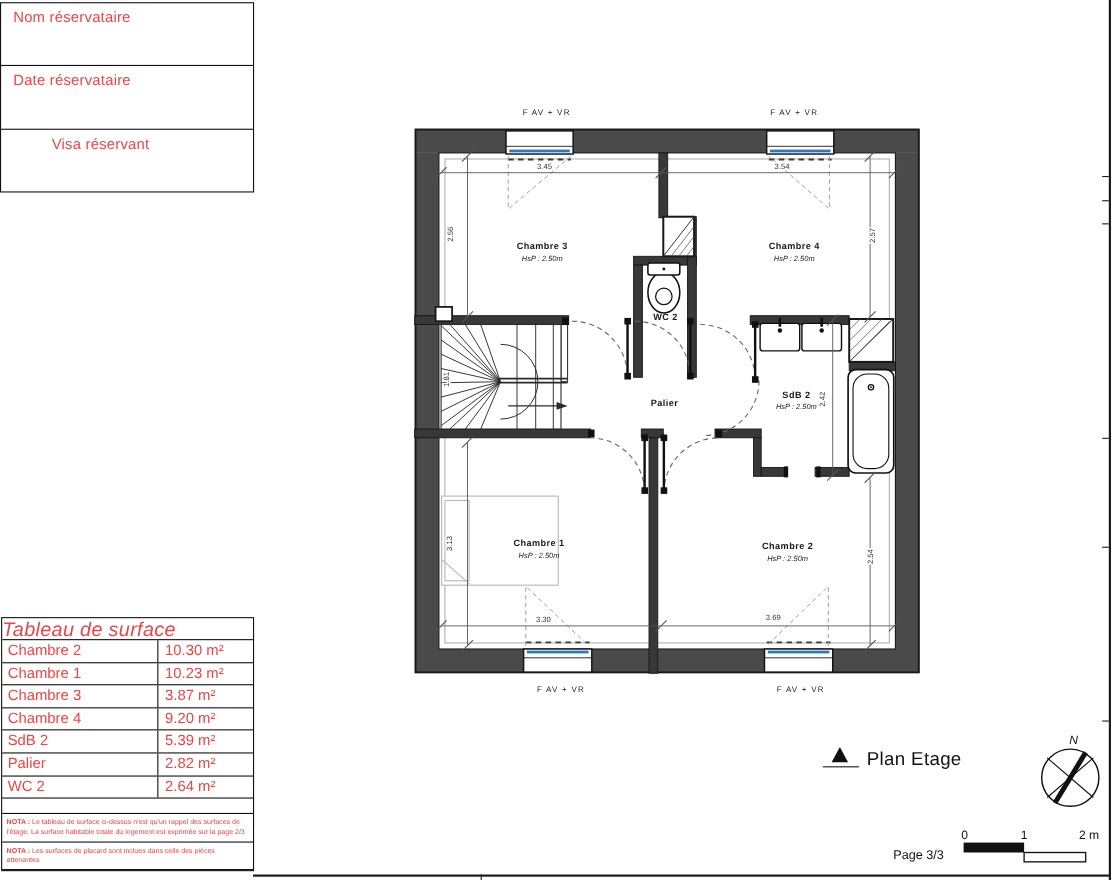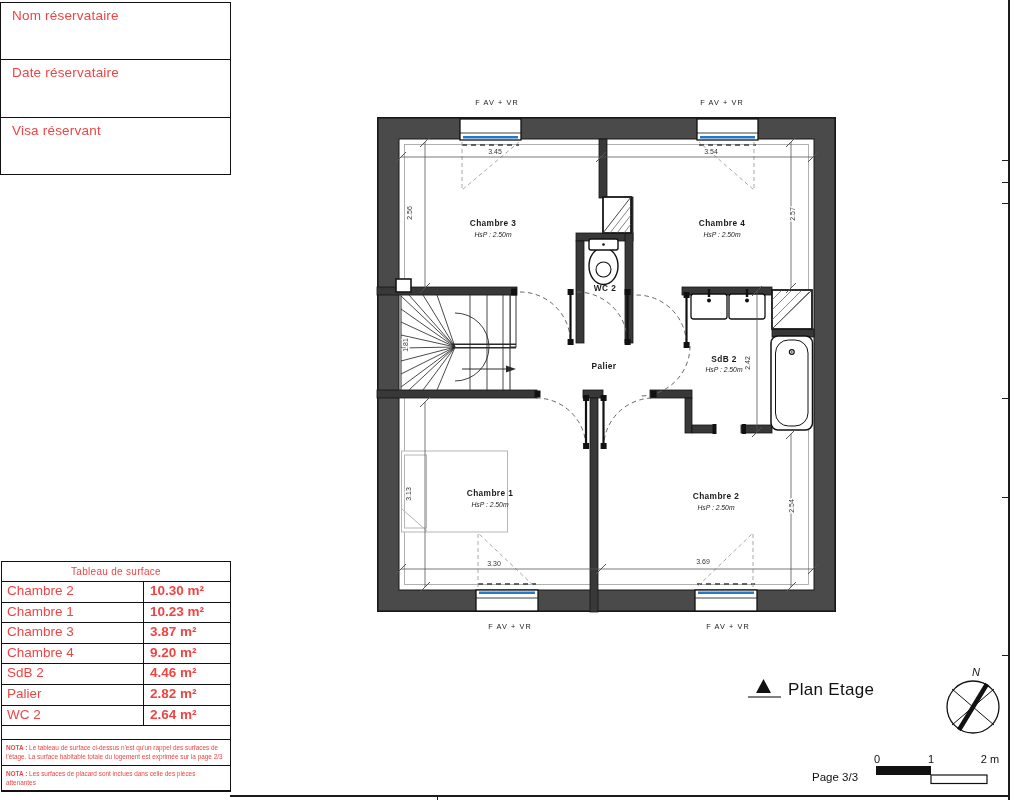--- a/index.html
+++ b/index.html
@@ -2,29 +2,29 @@
 <html><head>
 <meta charset="utf-8">
 <style>
   html,body{margin:0;padding:0;background:#fff;}
   .sheet{position:relative;width:1014px;height:800px;background:#ffffff;
          font-family:"Liberation Sans",sans-serif;overflow:hidden;color:#ef4444;padding-left:20px;}
 
   
   .resv-block{position:absolute;left:0px;top:2px;width:229px;border:1.6px solid #111;}
   .resv-row{height:56.4px;border-bottom:1.6px solid #111;}
-  .resv-row:last-child{border-bottom:none;}
+  .resv-row:last-child{border-bottom:none;margin-left:35px;}
   .resv-row span{display:block;font-size:13.5px;padding:5px 0 0 11px;letter-spacing:0.2px;}
 
   
   .surface-table{position:absolute;left:1px;top:561px;width:230px;border:1.6px solid #111;background:#fff;box-sizing:border-box;}
-  .st-title{height:19px;line-height:20px;text-align:center;font-size:10px;letter-spacing:0.3px;border-bottom:1.4px solid #111;}
+  .st-title{height:19px;line-height:20px;font-size:18px;letter-spacing:0.3px;border-bottom:1.4px solid #111;font-style:italic;}
   .st-row{display:flex;height:19.6px;border-bottom:1.4px solid #111;font-size:13.5px;}
   .st-name{width:136px;border-right:1.4px solid #111;padding:1px 0 0 5px;}
-  .st-val{flex:1;padding:1px 0 0 6px;font-weight:bold;}
+  .st-val{flex:1;padding:1px 0 0 6px;}
   .st-spacer{height:13px;border-bottom:1.4px solid #111;}
   .st-note{padding:3px 5px 3px 4px;font-size:6.4px;line-height:1.45;border-bottom:1.4px solid #111;}
   .st-note .nota-label{font-weight:bold;}
 
   .plan-svg{position:absolute;left:370px;top:85px;}
   .footer-svg{position:absolute;left:740px;top:660px;}
   svg text{font-family:"Liberation Sans",sans-serif;}
   .dimtxt{fill:#333;font-size:7px;paint-order:stroke;stroke:#fff;stroke-width:2.5px;}
   .roomname{fill:#1a1a1a;font-size:8.3px;font-weight:bold;letter-spacing:0.4px;}
   .hsp{fill:#222;font-size:6.8px;font-style:italic;}
@@ -65,21 +65,21 @@
     <div class="st-row">
         <div class="st-name">Chambre 3</div>
         <div class="st-val">3.87 m²</div>
       </div>
     <div class="st-row">
         <div class="st-name">Chambre 4</div>
         <div class="st-val">9.20 m²</div>
       </div>
     <div class="st-row">
         <div class="st-name">SdB 2</div>
-        <div class="st-val">4.46 m²</div>
+        <div class="st-val">5.39 m²</div>
       </div>
     <div class="st-row">
         <div class="st-name">Palier</div>
         <div class="st-val">2.82 m²</div>
       </div>
     <div class="st-row">
         <div class="st-name">WC 2</div>
         <div class="st-val">2.64 m²</div>
       </div>
     <div class="st-spacer"></div>

